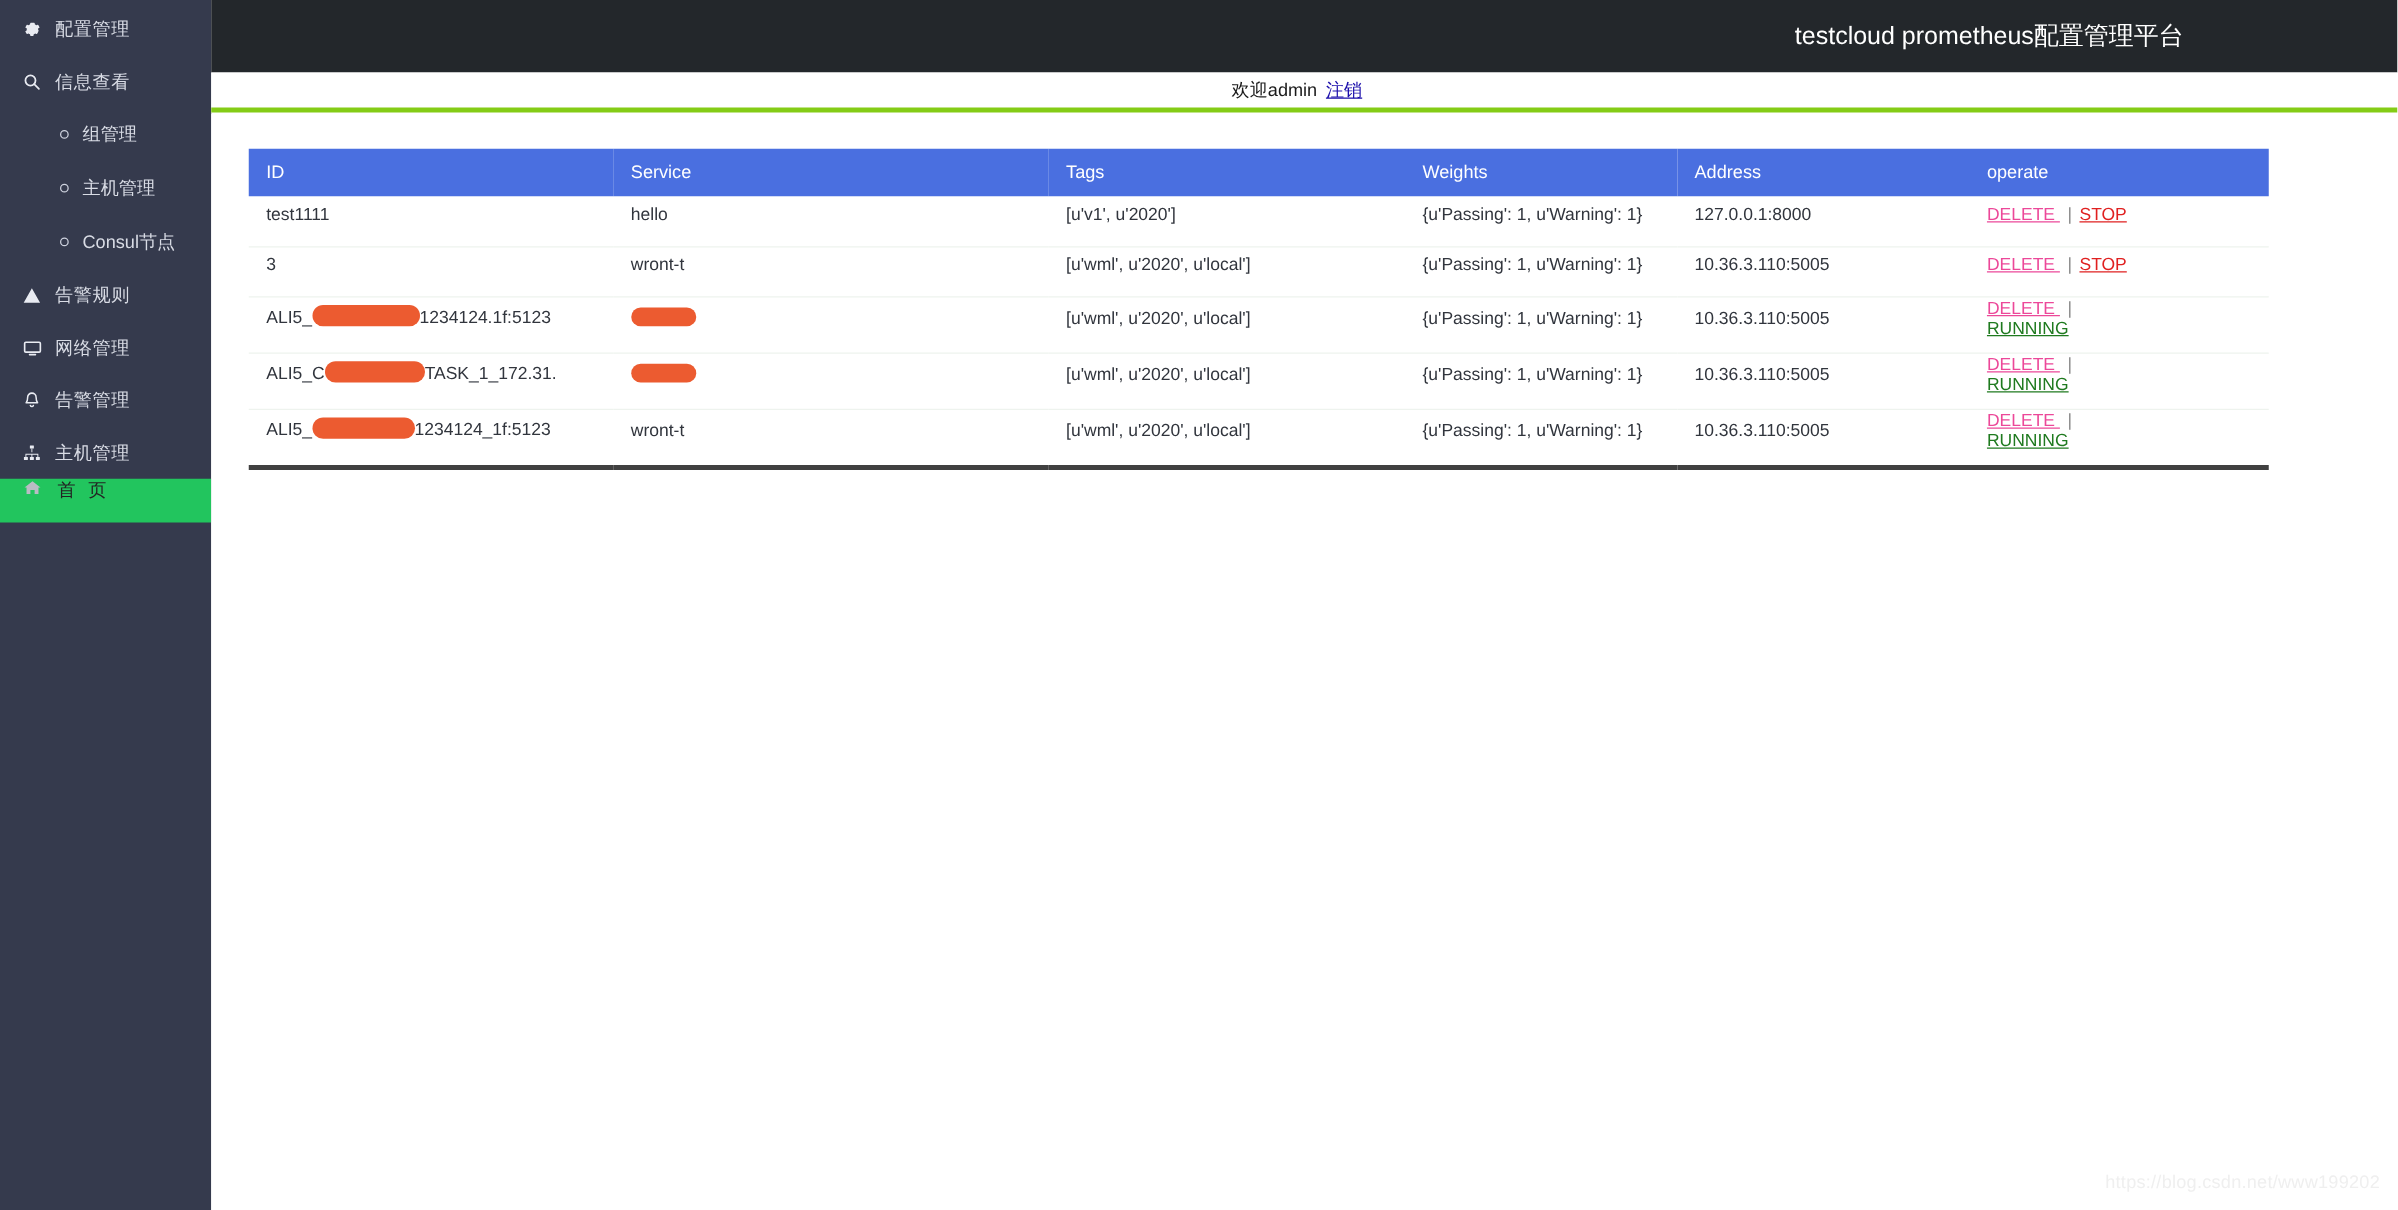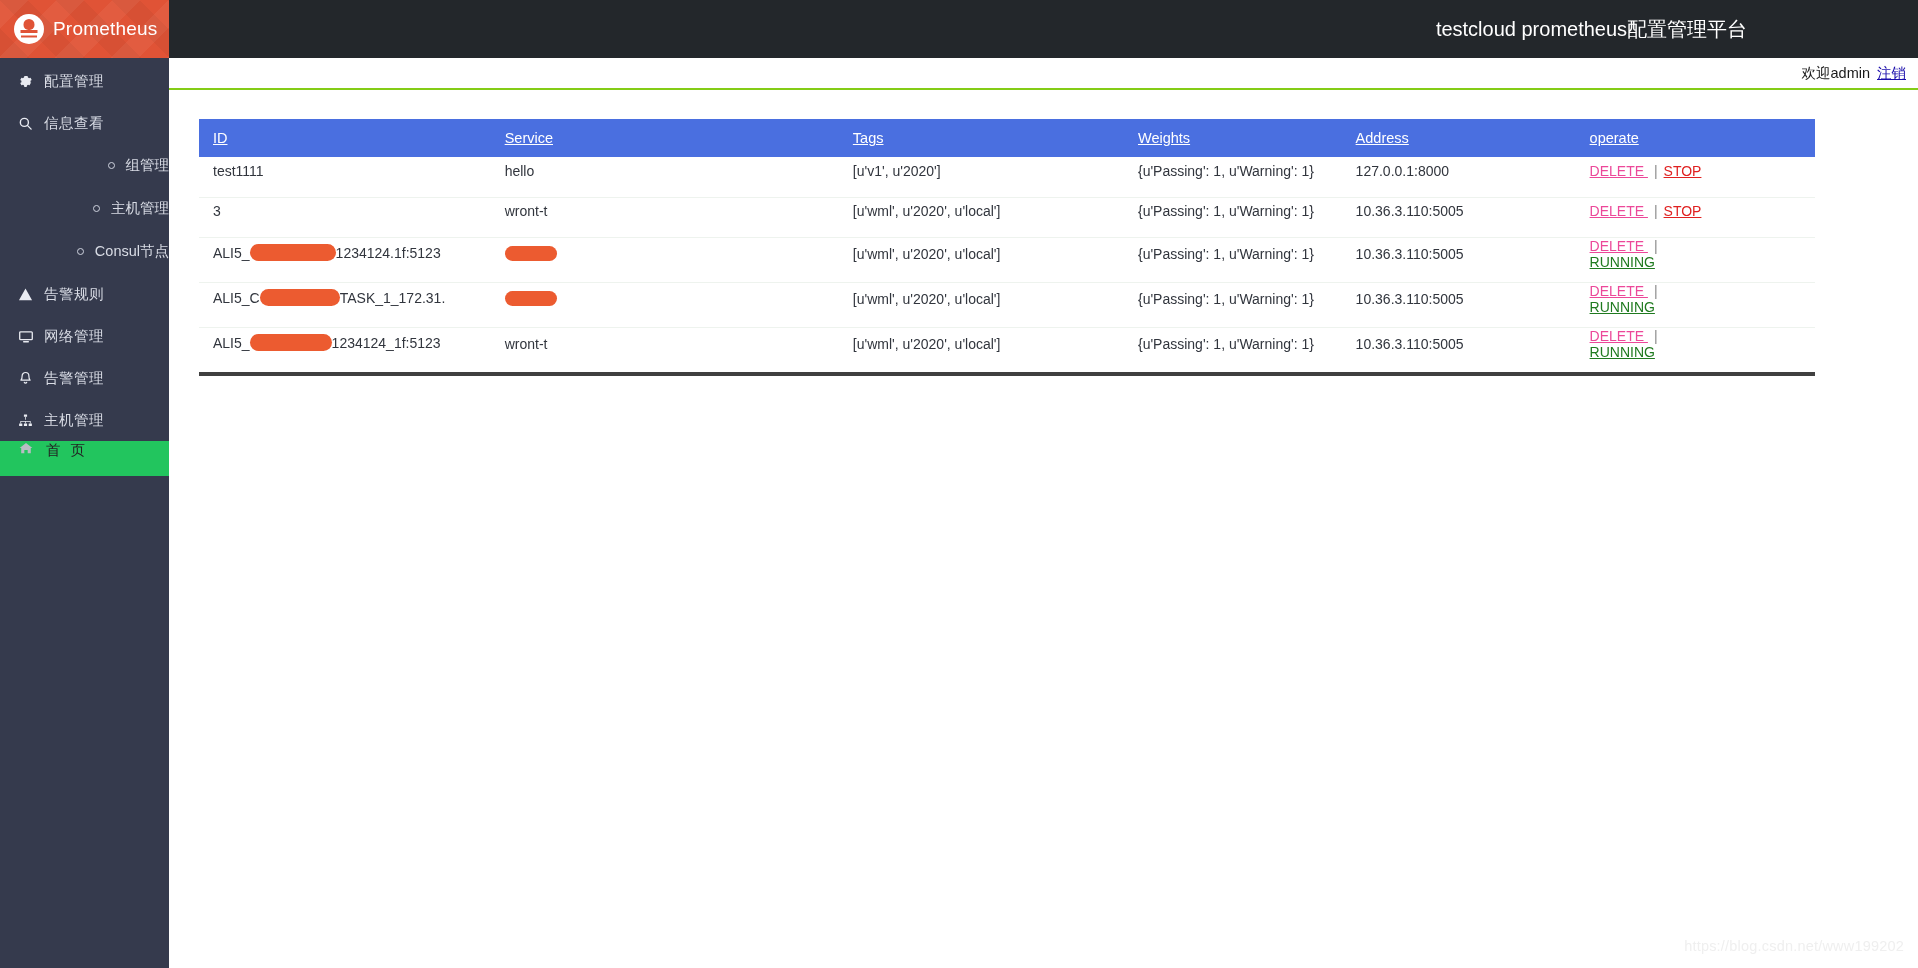--- a/index.html
+++ b/index.html
@@ -100,21 +100,20 @@
   }
   .nav-item .nav-lbl { margin-left: 4px; letter-spacing: 0.5px; }
   .nav-sub {
     display: flex;
     align-items: center;
     height: 43px;
     padding-left: 48px;
     color: #d9dce5;
     font-size: 14.5px;
     cursor: pointer;
-    justify-content: flex-end;
   }
   .nav-sub .dot {
     width: 7px; height: 7px;
     border: 1px solid #cfd3df;
     border-radius: 50%;
     margin-right: 11px;
     flex: 0 0 auto;
   }
   .nav-home {
     display: flex;
@@ -148,23 +147,23 @@
     color: #ffffff;
     font-size: 20px;
   }
 
   
   .welcome {
     position: absolute;
     left: 169px; top: 58px;
     width: 1749px; height: 32px;
     background: #ffffff;
-    border-bottom: 2px solid #84cc16;
+    border-bottom: 4px solid #84cc16;
     display: flex;
-    justify-content: flex-end;
+    justify-content: center;
     align-items: center;
     padding-right: 12px;
     font-size: 14.5px;
     color: #1a1a1a;
   }
   .welcome a {
     color: #1a0dab;
     margin-left: 7px;
     text-decoration: underline;
   }
@@ -187,21 +186,20 @@
     font-size: 14px;
   }
   table.datatable thead th {
     background: #4a6fe0;
     color: #ffffff;
     font-weight: normal;
     text-align: left;
     height: 38px;
     padding: 0 0 0 14px;
     font-size: 14.5px;
-    text-decoration: underline;
   }
   table.datatable tbody td {
     border-top: 1px solid #eef3ee;
     color: #31353d;
     padding: 0 0 12px 14px;
     vertical-align: middle;
     height: 40px;
   }
   table.datatable tbody tr:first-child td { border-top: none; }
   table.datatable tbody tr:last-child td { border-bottom: 4px solid #404040; }
@@ -241,24 +239,20 @@
     user-select: none;
   }
 </style>
 </head>
 <body>
 
 <div id="app">
 
   <div class="sidebar">
 
-    <div class="brand">
-      <div class="brand-logo"></div>
-      <div class="brand-name">Prometheus</div>
-    </div>
 
     <div class="nav">
 
       <div class="nav-item">
         <span class="nav-ico">
           <svg class="i" width="15" height="15" viewBox="0 0 16 16" fill="currentColor">
               <path d="M8 5.2A2.8 2.8 0 1 0 8 10.8 2.8 2.8 0 0 0 8 5.2zm0 4.2A1.4 1.4 0 1 1 8 6.6a1.4 1.4 0 0 1 0 2.8z"></path>
               <path d="M14.3 9.3l-1-.6c.05-.23.07-.46.07-.7s-.02-.47-.07-.7l1-.6a.5.5 0 0 0 .2-.62l-1-1.74a.5.5 0 0 0-.6-.22l-1.1.42a4.7 4.7 0 0 0-1.2-.7l-.17-1.17a.5.5 0 0 0-.5-.42H7.07a.5.5 0 0 0-.5.42L6.4 3.84c-.43.17-.84.4-1.2.7l-1.1-.42a.5.5 0 0 0-.6.22l-1 1.74a.5.5 0 0 0 .2.62l1 .6c-.05.23-.07.46-.07.7s.02.47.07.7l-1 .6a.5.5 0 0 0-.2.62l1 1.74a.5.5 0 0 0 .6.22l1.1-.42c.36.3.77.53 1.2.7l.17 1.17a.5.5 0 0 0 .5.42h1.86a.5.5 0 0 0 .5-.42l.17-1.17c.43-.17.84-.4 1.2-.7l1.1.42a.5.5 0 0 0 .6-.22l1-1.74a.5.5 0 0 0-.2-.62z"></path>
             </svg>
         </span>

